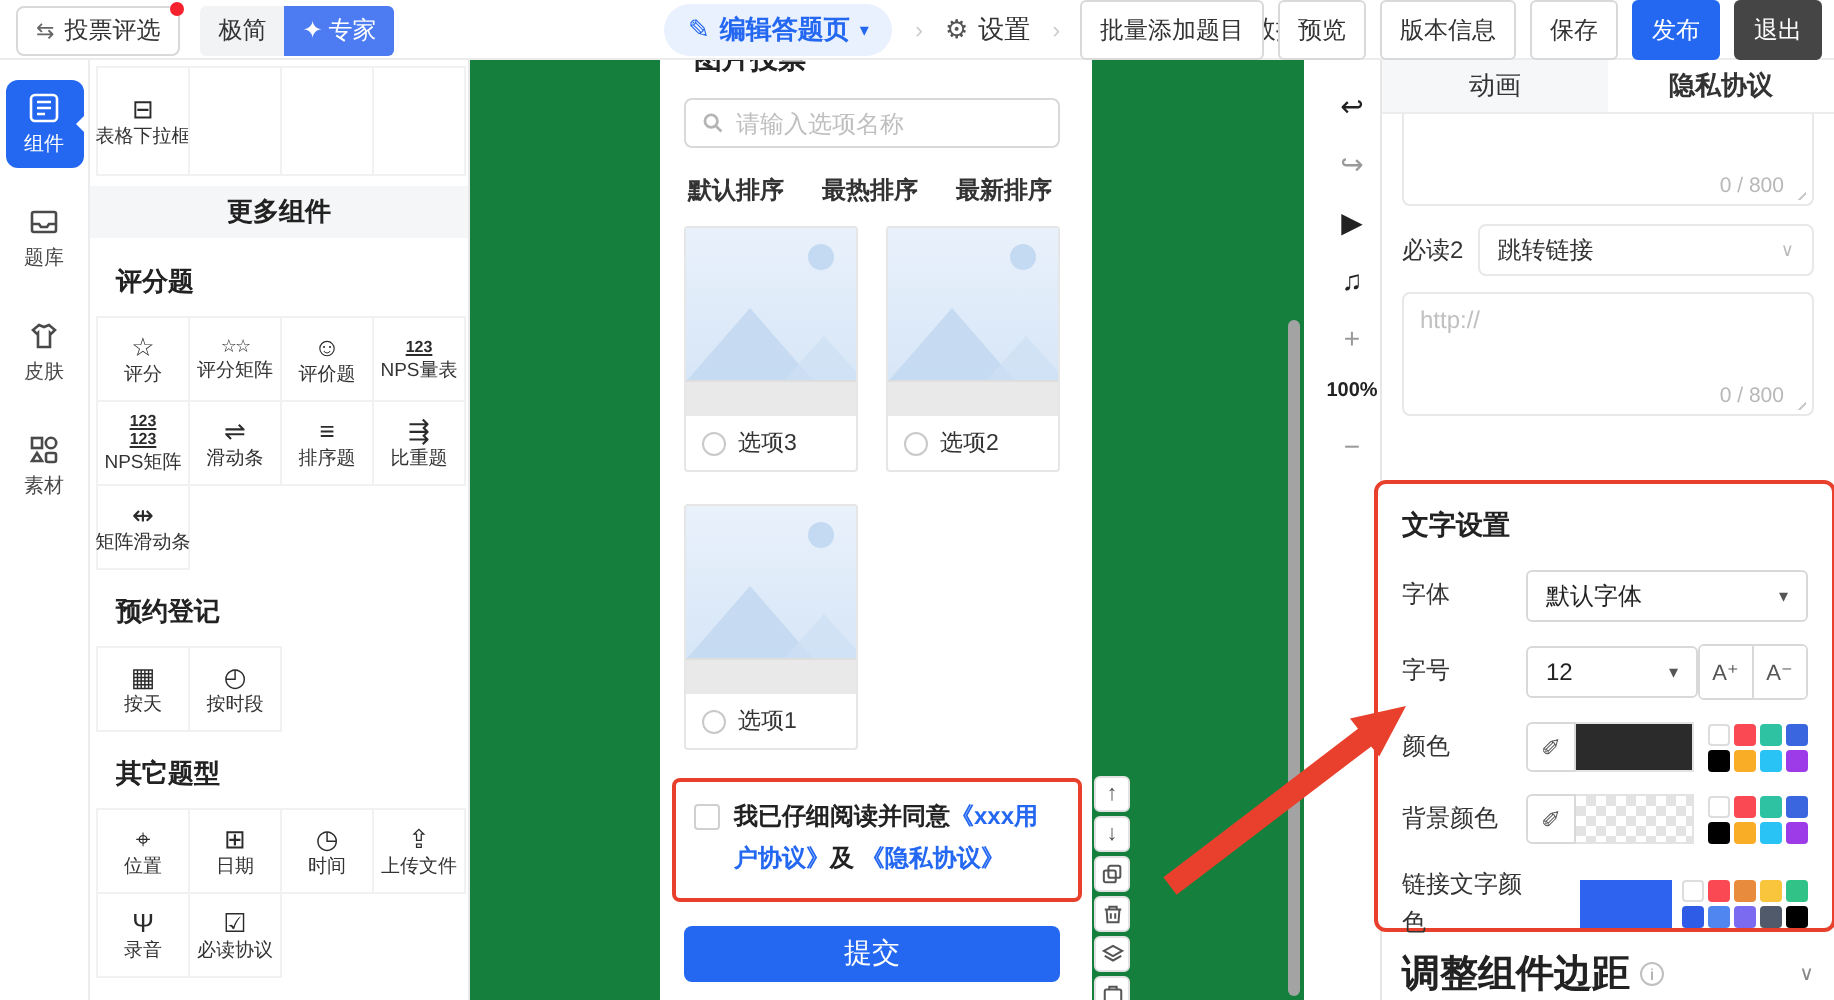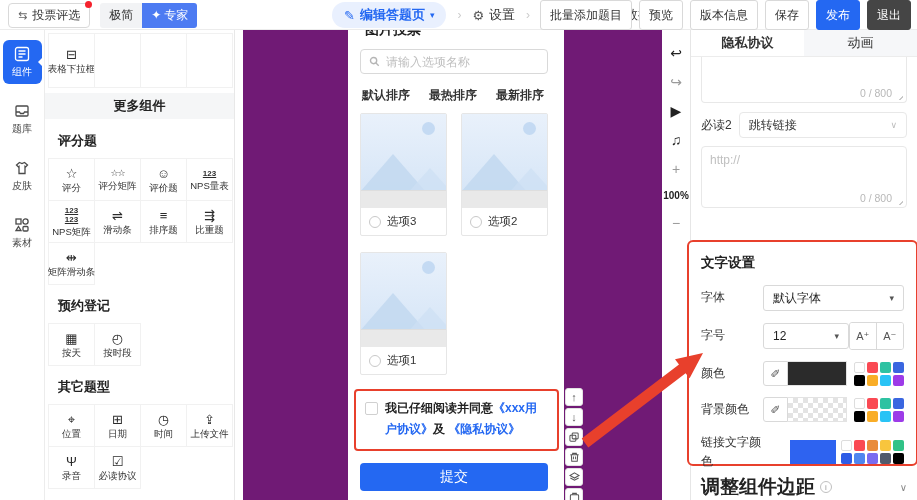--- a/index.html
+++ b/index.html
@@ -43,21 +43,21 @@
   .cell .ic.num { font-size:8px; line-height:1.15; text-decoration:underline; font-weight:700; }
   .cell .ic.sm { font-size:9px; letter-spacing:-1px; }
   .cell .lb { line-height:1; white-space:nowrap; }
   .partial-row { margin-top:3px; }
   .partial-row .cell { height:55px; }
   .cell.empty { cursor:default; }
   .more-header { height:26px; margin-top:6px; background:#f5f6f7; display:flex; align-items:center; justify-content:center; font-size:13px; font-weight:700; color:#222; }
   .sec-title { padding:13px 0 8px 13px; font-size:13px; font-weight:700; color:#222; }
 
   
-  .canvas { position:absolute; left:243px; top:30px; width:427px; height:470px; background:#701a75; z-index:1; }
+  .canvas { position:absolute; left:225px; top:30px; width:427px; height:470px; background:#15803d; z-index:1; }
   .page { position:absolute; left:105px; top:0; width:216px; height:470px; background:#fff; }
   .clip-title { position:relative; height:9px; overflow:hidden; }
   .clip-title span { position:absolute; top:-9px; left:17px; font-size:14px; font-weight:700; color:#222; }
   .search { margin:10px 16px 0 12px; height:25px; border:1px solid #d9d9d9; border-radius:4px; display:flex; align-items:center; padding:0 8px; gap:6px; background:#fff; }
   .search svg { width:11px; height:11px; stroke:#b5b5b5; fill:none; stroke-width:1.5; flex-shrink:0; }
   .search input { border:none; outline:none; flex:1; font-size:12px; font-family:inherit; color:#333; min-width:0; background:transparent; }
   .search input::placeholder { color:#bfbfbf; }
   .sort-tabs { margin:13px 20px 0 14px; display:flex; justify-content:space-between; font-size:12px; font-weight:700; color:#333; }
   .sort-tabs span { cursor:pointer; }
   .cards { margin:9px 16px 0 12px; display:flex; flex-wrap:wrap; gap:16px 14px; }
@@ -417,22 +417,22 @@
     <span class="tc dim"><span>↪</span></span>
     <span class="tc"><span>▶</span></span>
     <span class="tc"><span>♫</span></span>
     <span class="tc dim"><span>+</span></span>
     <span class="tc zoom">100%</span>
     <span class="tc dim"><span>−</span></span>
   </div>
 
   <aside class="inspector">
     <div class="itabs">
+      <div class="itab">动画</div>
       <div class="itab active">隐私协议</div>
-      <div class="itab">动画</div>
     </div>
 
     <div class="ibody">
       <div class="ta ta1">
         <span class="counter">0 / 800</span>
         <span class="rcorner"></span>
       </div>
 
       <div class="req-row">
         <label>必读2</label>

